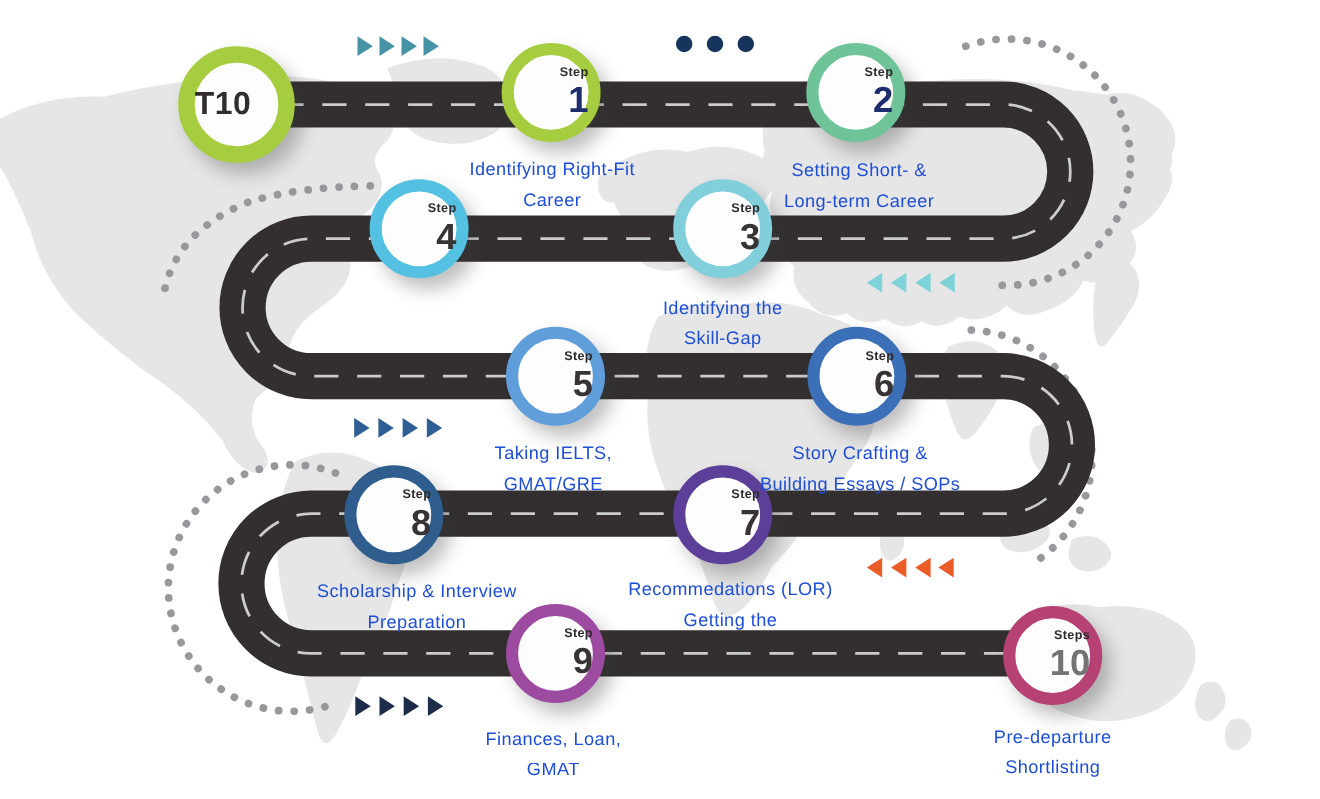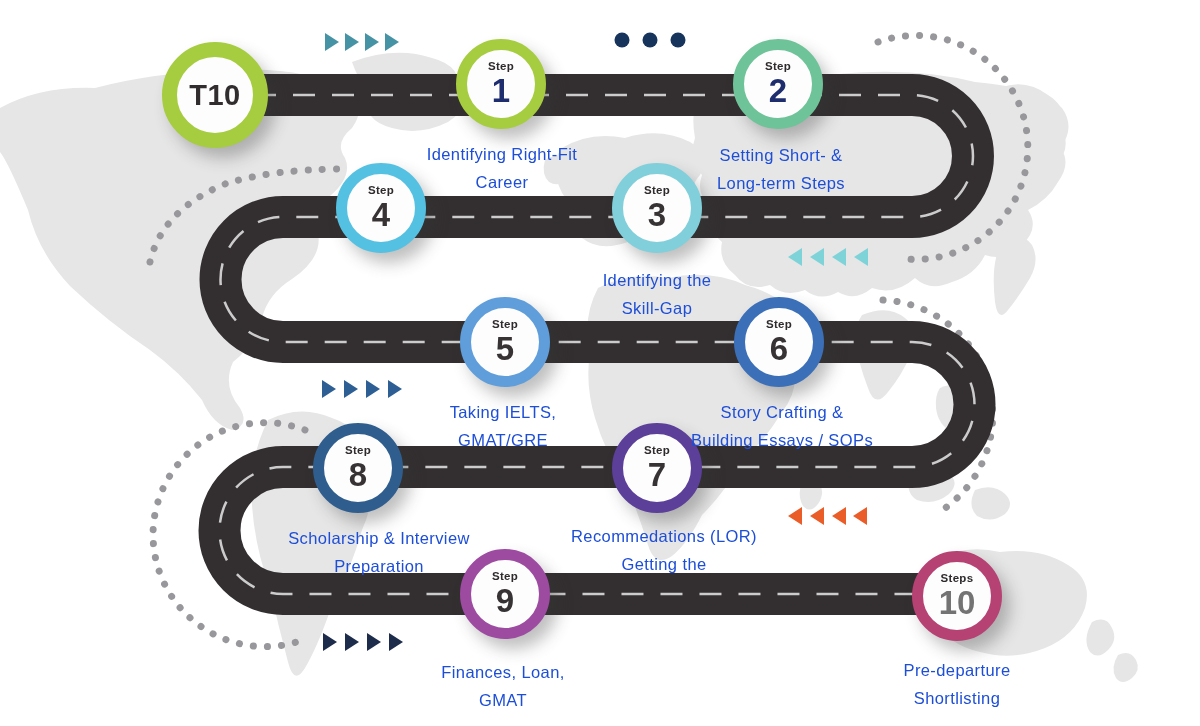--- a/index.html
+++ b/index.html
@@ -8,34 +8,34 @@
   #stage {
     position:relative; width:1200px; height:726px;
     background:#fff; overflow:hidden;
   }
   #bg-svg { position:absolute; left:0; top:0; width:1200px; height:726px; }
 
   
   .step-circle {
     position:absolute; width:90px; height:90px; border-radius:50%;
     border:11px solid #999; background:#fdfdfd;
-    display:flex; flex-direction:column; align-items:center; justify-content:center;
+    display:flex; flex-direction:column; align-items:flex-end; justify-content:center;
     box-shadow:8px 10px 16px rgba(55,55,55,.32);
     z-index:5;
   }
   .step-word {
     font-size:11.5px; font-weight:700; color:#2f2b2c; letter-spacing:.3px; line-height:13px;
   }
   .step-num {
     font-size:33px; font-weight:700; line-height:34px; margin-top:1px; color:#373334;
   }
   .badge-circle {
     position:absolute; width:106px; height:106px; border-radius:50%;
     border:15px solid #a6cc3f; background:#fdfdfd;
-    display:flex; align-items:center; justify-content:center;
+    display:flex; align-items:center; 
     box-shadow:8px 10px 16px rgba(55,55,55,.32);
     z-index:5;
   }
   .badge-text { font-size:29px; font-weight:700; color:#312d2e; letter-spacing:.5px; }
 
   
   .caption {
     position:absolute; transform:translateX(-50%);
     text-align:center; color:#1d4ed8; font-size:16.5px; font-weight:500;
     letter-spacing:.4px; line-height:28px; white-space:nowrap; z-index:6;
@@ -161,21 +161,21 @@
     <span class="step-word">Steps</span>
     <span class="step-num" style="color: #737373;">10</span>
   </div>
 
   <div class="caption" style="left:502px;top:140px;">
     <div>Identifying Right-Fit</div>
     <div>Career</div>
   </div>
   <div class="caption" style="left:781px;top:141px;">
     <div>Setting Short- &amp;</div>
-    <div>Long-term Steps</div>
+    <div>Long-term Career</div>
   </div>
   <div class="caption" style="left:657px;top:266px;">
     <div>Identifying the</div>
     <div>Skill-Gap</div>
   </div>
   <div class="caption" style="left:503px;top:398px;">
     <div>Taking IELTS,</div>
     <div>GMAT/GRE</div>
   </div>
   <div class="caption" style="left:782px;top:398px;">

